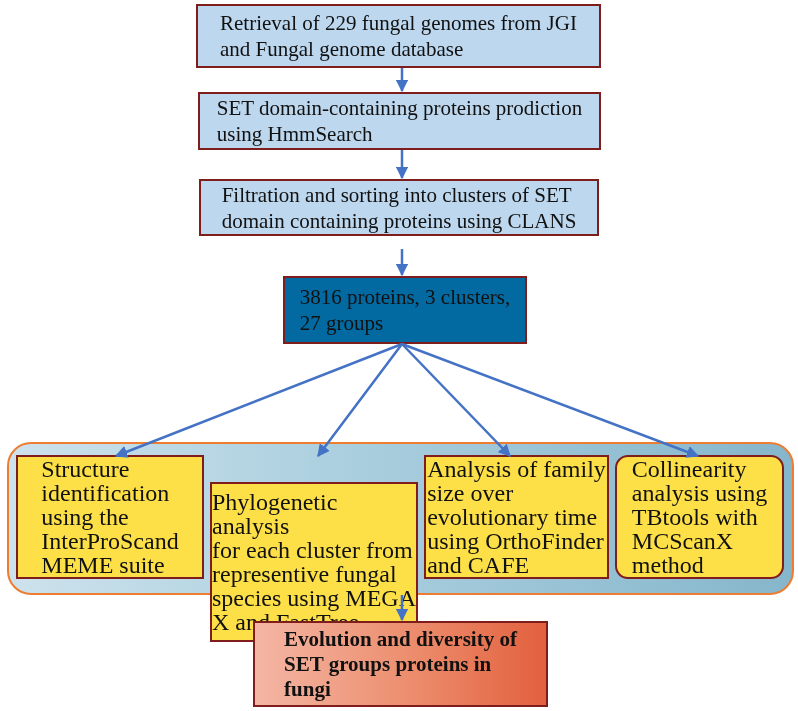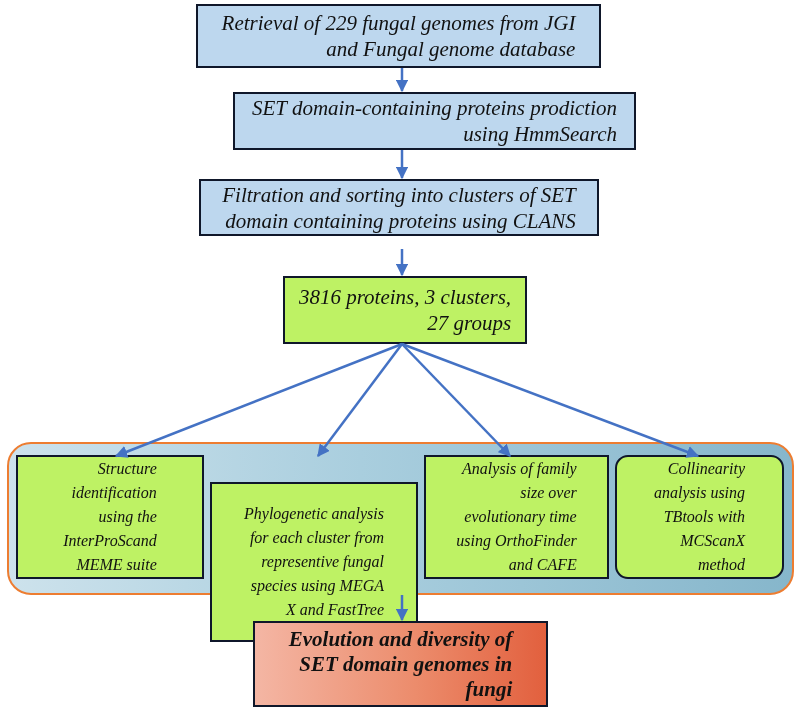--- a/index.html
+++ b/index.html
@@ -1,39 +1,39 @@
 <!DOCTYPE html>
 <html><head>
   <meta charset="utf-8">
   <style>
     html, body { margin: 0; padding: 0; background: #ffffff; }
     body { width: 798px; height: 711px; position: relative; overflow: hidden;
            font-family: "Liberation Serif", "DejaVu Serif", serif; color: #111; }
-    .box { position: absolute; box-sizing: border-box; border: 2px solid #0f172a;
-           display: flex; align-items: center; justify-content: center; text-align: right;
-           font-size: 21px; line-height: 26px; white-space: pre-line; font-style: italic; }
+    .box { position: absolute; box-sizing: border-box; border: 2px solid #7f1d1d;
+           display: flex; align-items: center; justify-content: center; text-align: left;
+           font-size: 21px; line-height: 26px; white-space: pre-line; }
     .blue { background: #bdd7ee; }
-    .orange { background: #bef264; }
-    .white { background: #bef264; font-size: 16px; line-height: 24px; }
+    .orange { background: #0369a1; }
+    .white { background: #fde047; font-size: 24px; line-height: 24px; }
     .final { background: linear-gradient(90deg, #f4b6a4 0%, #ec8c6c 55%, #e2603e 100%);
              font-weight: bold; font-size: 21px; line-height: 25px; }
     #container { position: absolute; left: 7px; top: 442px; width: 787px; height: 153px;
                  box-sizing: border-box; border: 2.5px solid #ed7d31; border-radius: 24px;
                  background: linear-gradient(90deg, #cde2ec 0%, #a9cede 45%, #86b6cb 100%); }
     svg#arrows { position: absolute; left: 0; top: 0; width: 798px; height: 711px; pointer-events: none; }
   </style>
 </head>
 <body>
 
 <div id="container"></div>
 
 <div class="box blue" style="left:196px; top:4px; width:405px; height:64px;">Retrieval of 229 fungal genomes from JGI
 and Fungal genome database</div>
 
-<div class="box blue" style="left:198px; top:92px; width:403px; height:58px;margin-left:35px;">SET domain-containing proteins prodiction
+<div class="box blue" style="left:198px; top:92px; width:403px; height:58px;">SET domain-containing proteins prodiction
 using HmmSearch</div>
 
 <div class="box blue" style="left:199px; top:179px; width:400px; height:57px;">Filtration and sorting into clusters of SET
 domain containing proteins using CLANS</div>
 
 <div class="box orange" style="left:283px; top:276px; width:244px; height:68px;">3816 proteins, 3 clusters,
 27 groups</div>
 
 <div class="box white" style="left:16px; top:455px; width:188px; height:124px;">Structure
 identification
@@ -53,21 +53,21 @@
 using OrthoFinder
 and CAFE</div>
 
 <div class="box white" style="left:615px; top:455px; width:169px; height:124px;border-radius:13px;">Collinearity
 analysis using
 TBtools with
 MCScanX
 method</div>
 
 <div class="box final" style="left:253px; top:621px; width:295px; height:86px;">Evolution and diversity of
-SET domain genomes in
+SET groups proteins in
 fungi</div>
 
 <svg id="arrows" viewBox="0 0 798 711">
   <defs>
     <marker id="ah" viewBox="0 0 10 10" refX="9" refY="5" markerWidth="5" markerHeight="5" orient="auto">
       <path d="M0,0 L10,5 L0,10 z" fill="#4472c4"></path>
     </marker>
   </defs>
   <line x1="402" y1="68" x2="402" y2="91" stroke="#4472c4" stroke-width="2.5" marker-end="url(#ah)"></line>
   <line x1="402" y1="150" x2="402" y2="178" stroke="#4472c4" stroke-width="2.5" marker-end="url(#ah)"></line>

